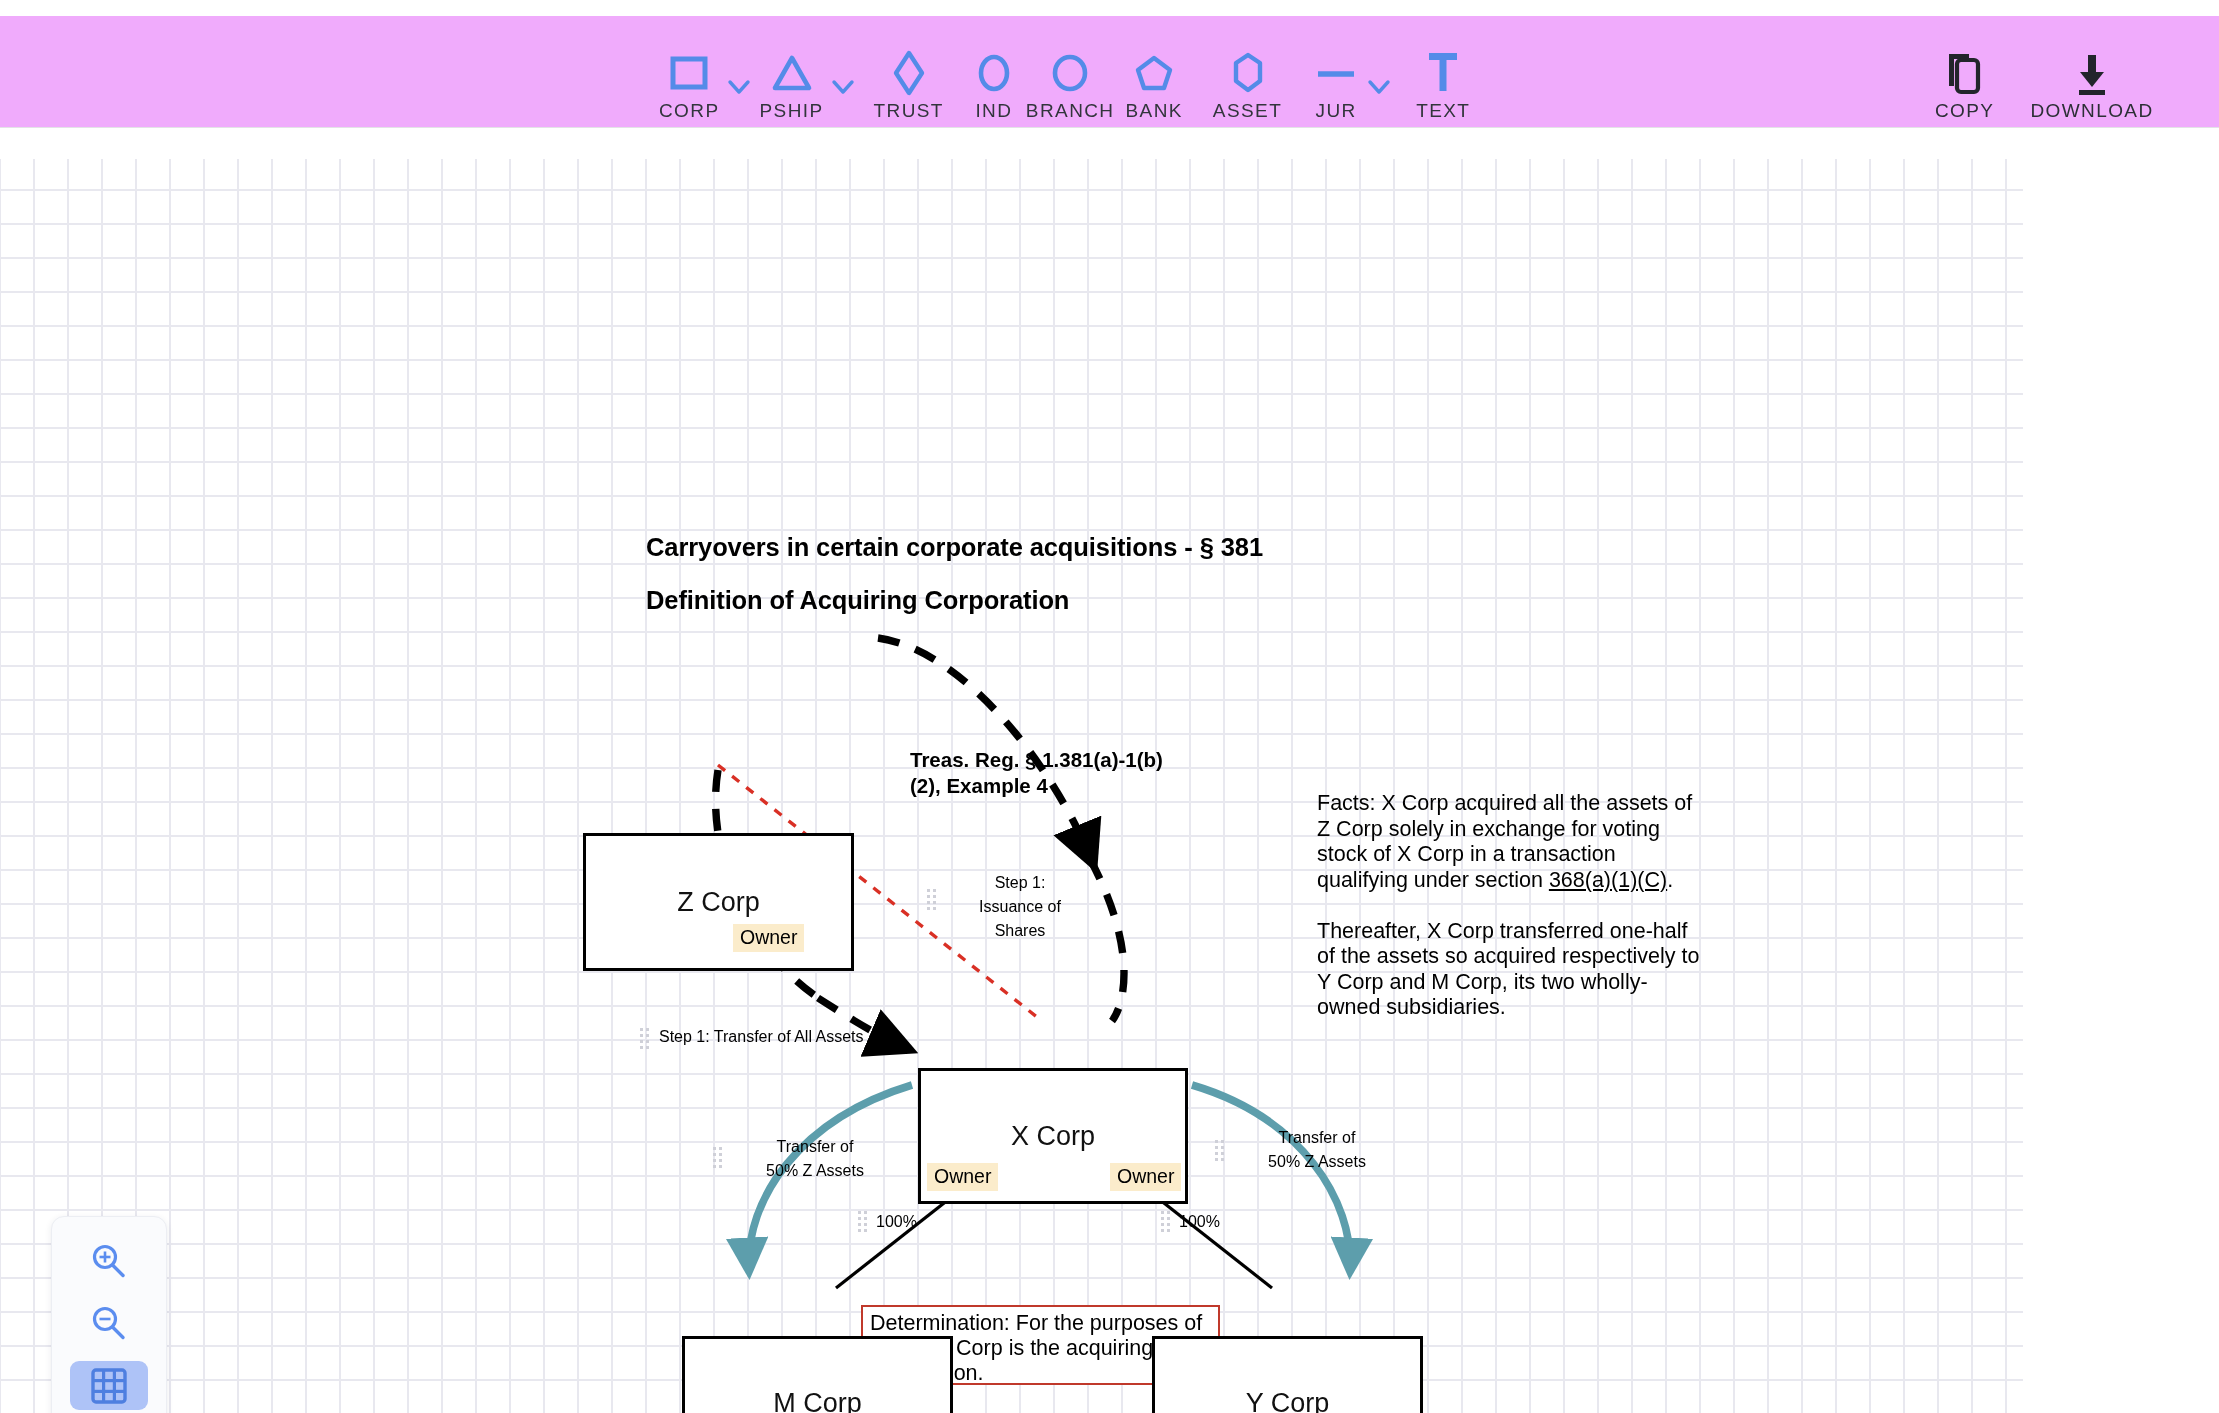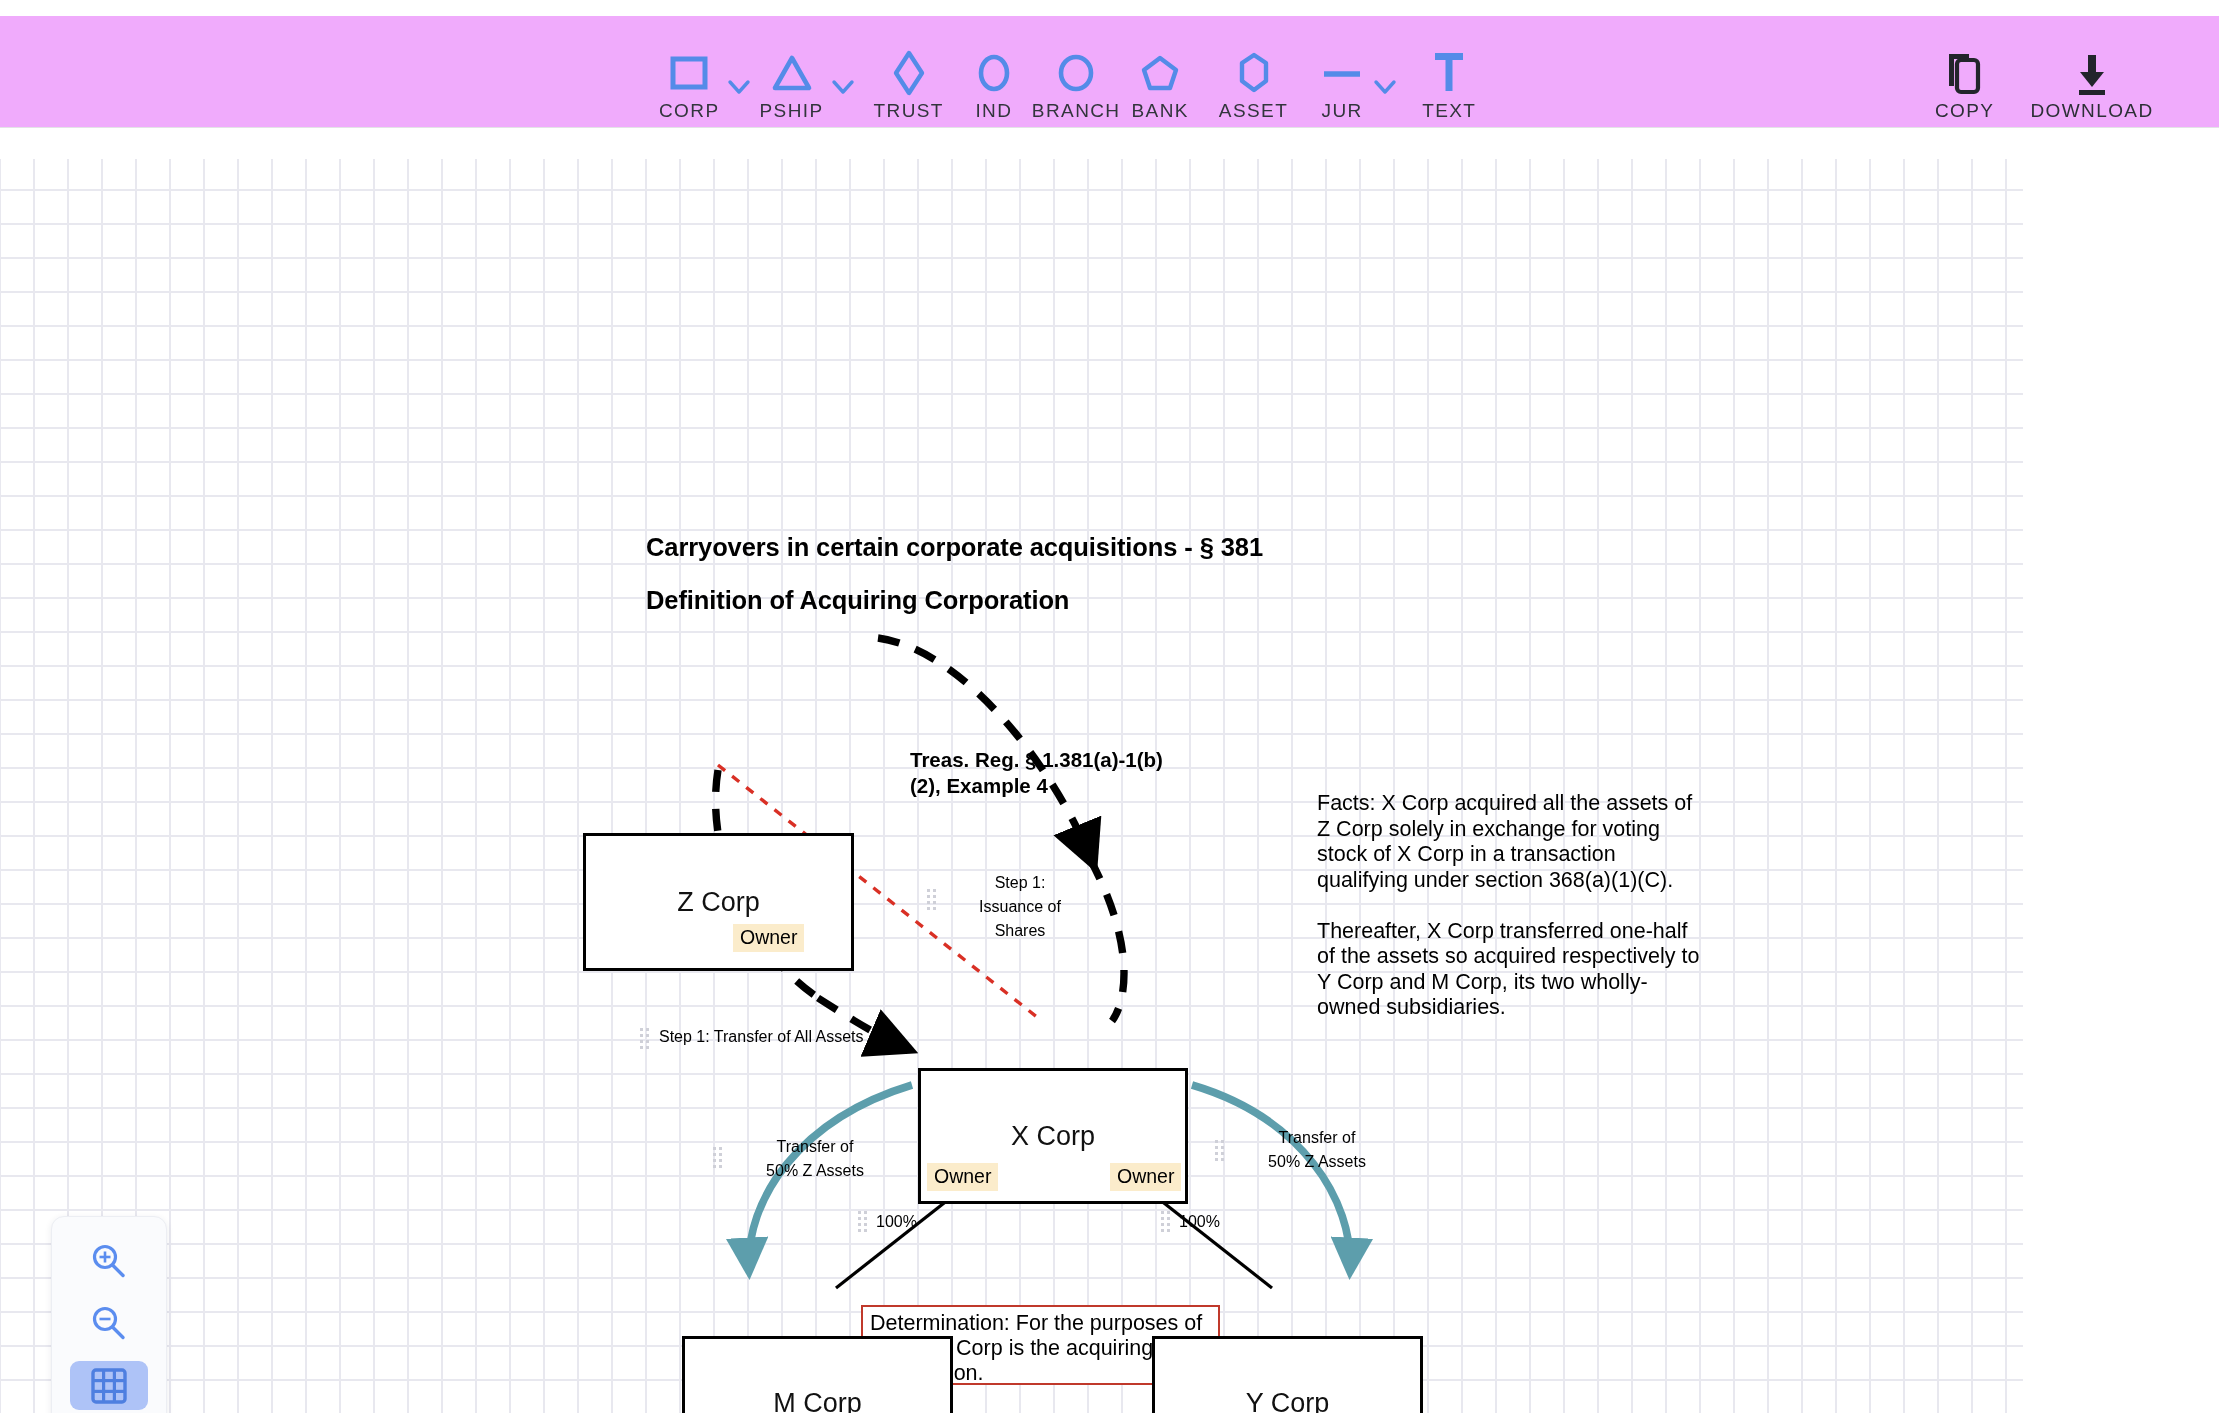--- a/index.html
+++ b/index.html
@@ -103,21 +103,21 @@
     line-height: 26px;
     width: 270px;
   }
 
   #facts-text {
     left: 1317px; top: 632px;
     font-size: 21.5px;
     line-height: 25.5px;
     width: 390px;
   }
-  #facts-text .u { }
+  #facts-text .u { text-decoration: underline; }
 
   #determination-box {
     position: absolute;
     left: 861px; top: 1146px;
     width: 359px; height: 80px;
     border: 2.6px solid #c0392b;
     background: #ffffff;
     padding: 4px 6px 0 7px;
   }
   #determination-box .det-txt {
@@ -249,21 +249,21 @@
 
     <div class="tool" style="margin-left:22px;">
       <div class="tool-glyph">
         <svg width="40" height="48" viewBox="0 0 40 48">
             <ellipse cx="20" cy="24" rx="13" ry="16" fill="none" stroke="#548BE8" stroke-width="4.6"></ellipse>
           </svg>
       </div>
       <div class="tool-label">IND</div>
     </div>
 
-    <div class="tool" style="margin-left:10px;">
+    <div class="tool" style="margin-left:4px;">
       <div class="tool-glyph">
         <svg width="44" height="48" viewBox="0 0 44 48">
             <ellipse cx="22" cy="24" rx="15" ry="16" fill="none" stroke="#548BE8" stroke-width="4.6"></ellipse>
           </svg>
       </div>
       <div class="tool-label">BRANCH</div>
     </div>
 
     <div class="tool" style="margin-left:3px;">
       <div class="tool-glyph">

